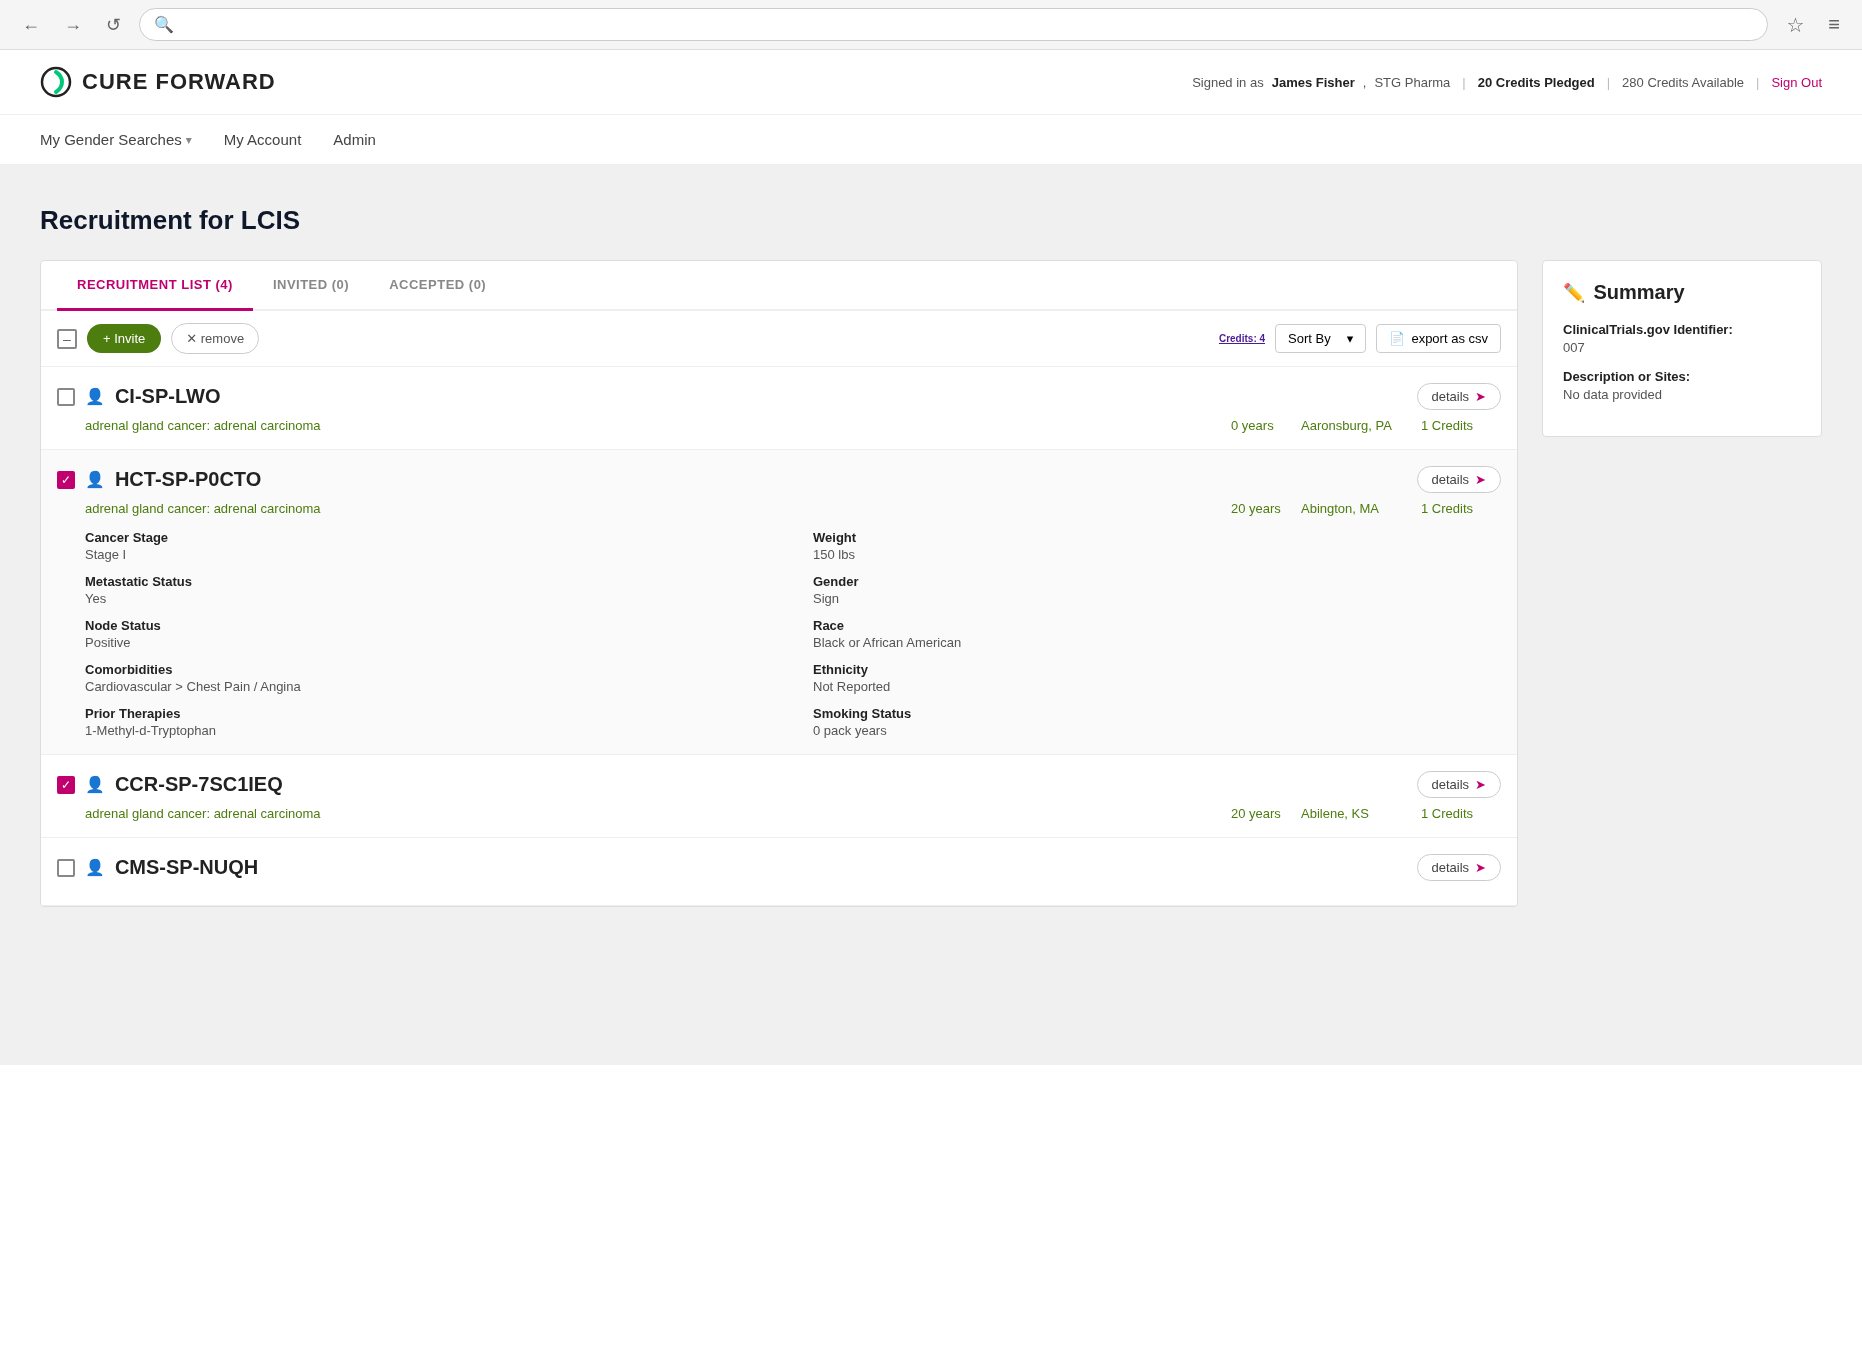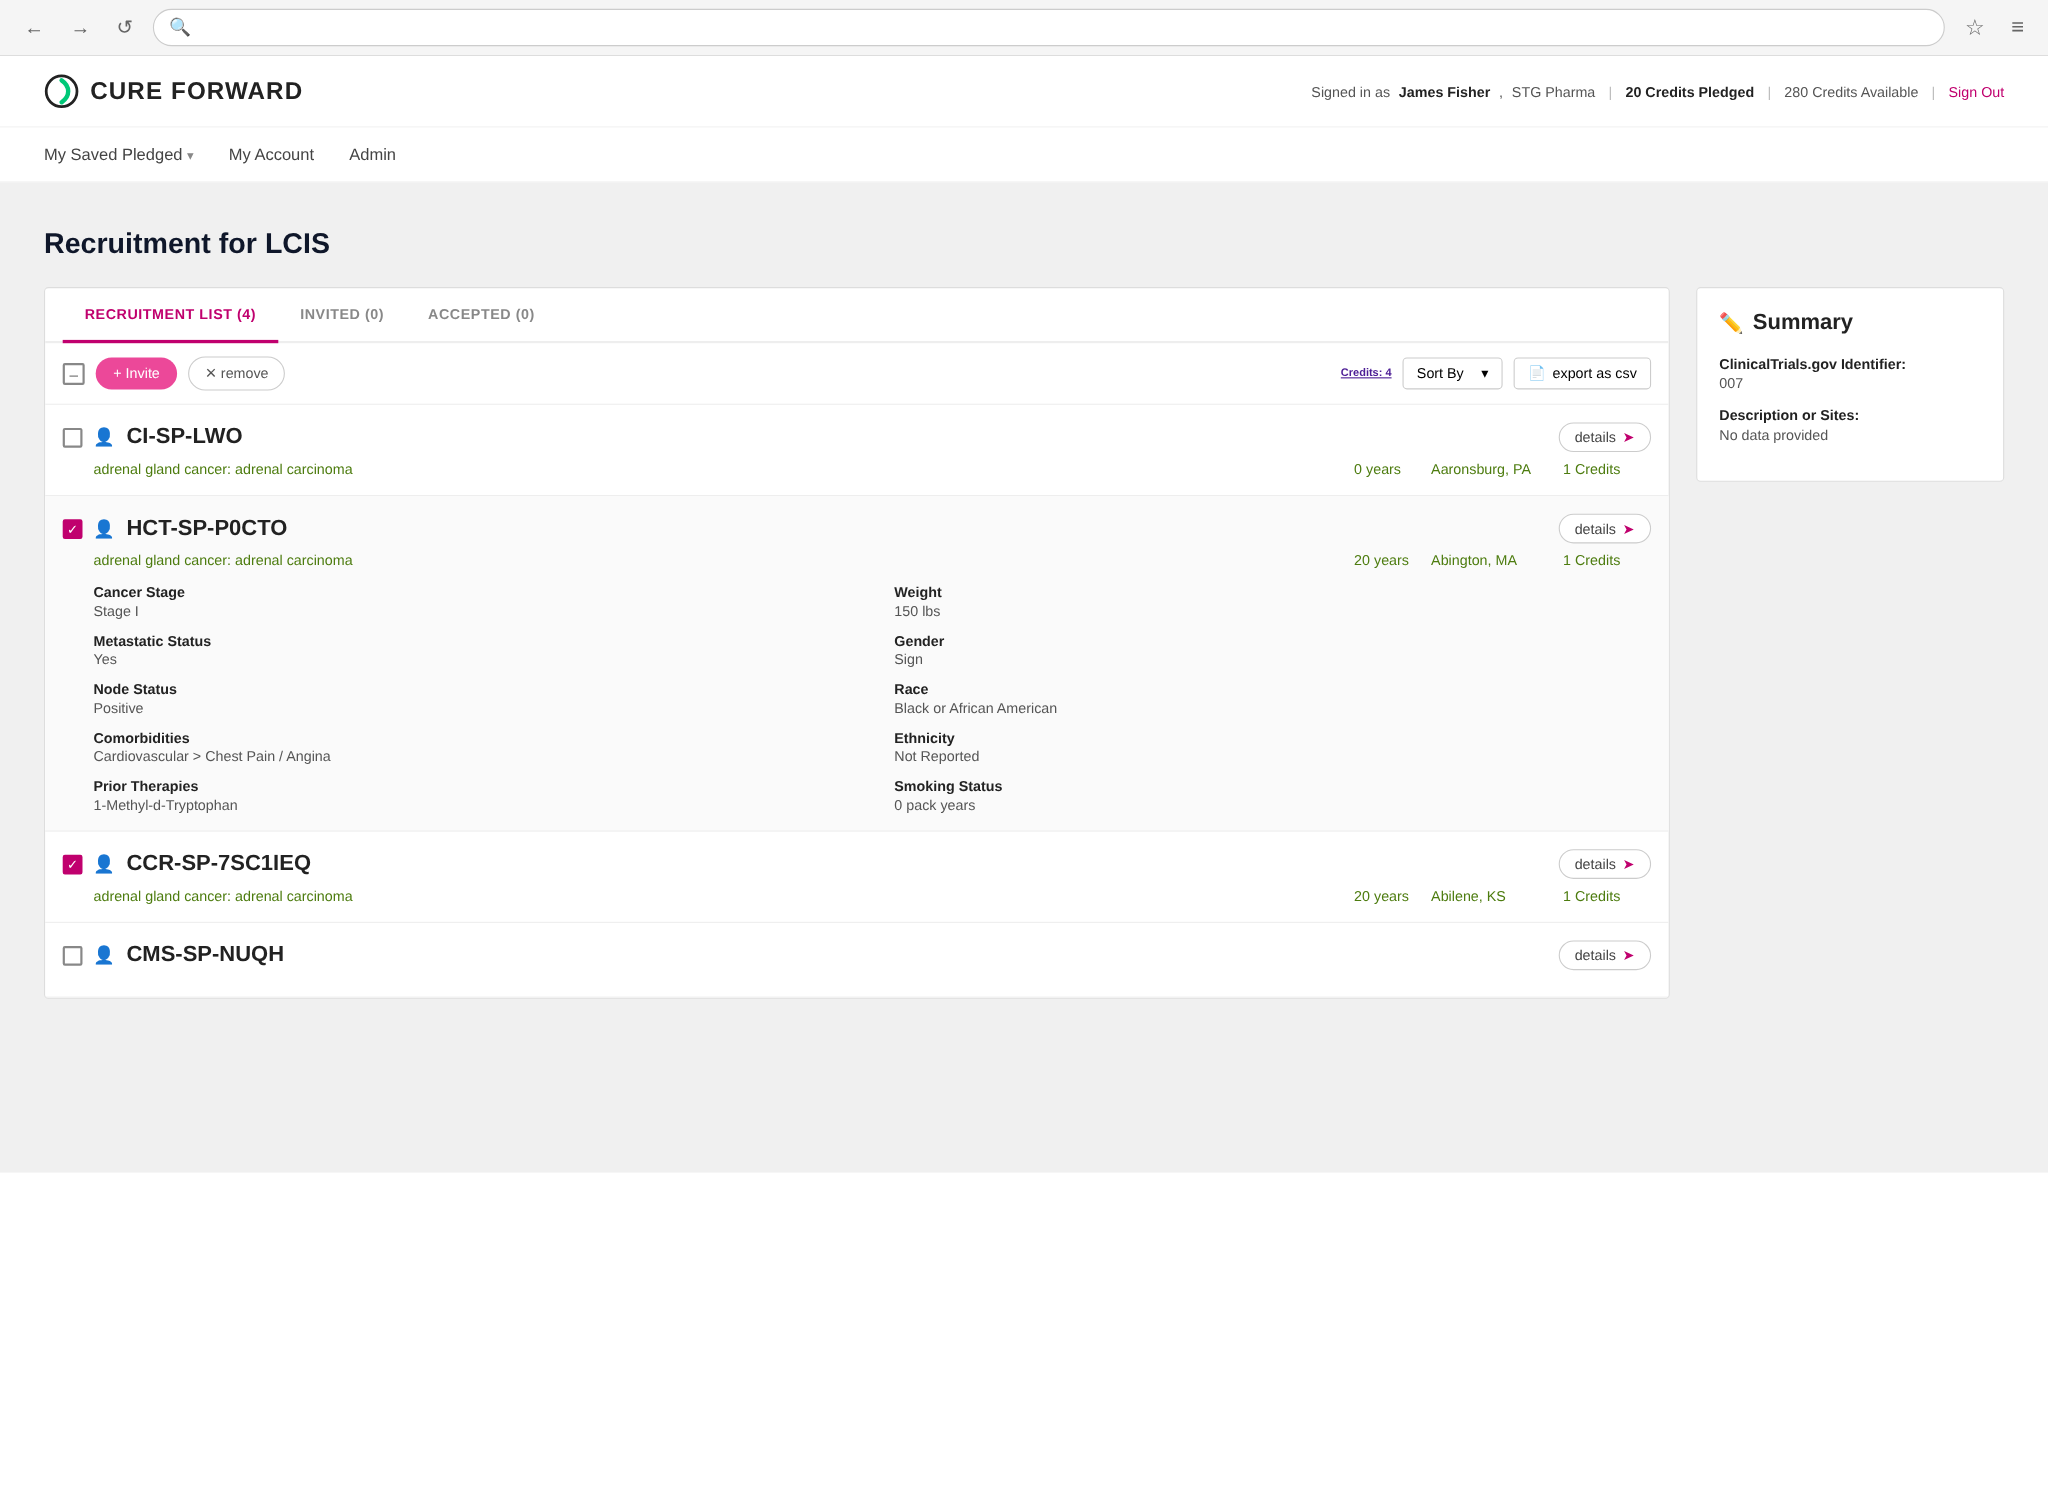--- a/index.html
+++ b/index.html
@@ -165,21 +165,21 @@
       border: 2px solid #888;
       border-radius: 2px;
       display: flex;
       align-items: center;
       justify-content: center;
       cursor: pointer;
       color: #666;
       font-size: 14px;
     }
     .btn-invite {
-      background: #ec4899;
+      background: #4d7c0f;
       color: white;
       border: none;
       border-radius: 20px;
       padding: 7px 16px;
       font-size: 13px;
       cursor: pointer;
       display: flex;
       align-items: center;
       gap: 6px;
     }
@@ -373,21 +373,21 @@
       <span class="credits-pledged bold">20 Credits Pledged</span>
       <span class="separator">|</span>
       <span>280 Credits Available</span>
       <span class="separator">|</span>
       <a class="sign-out">Sign Out</a>
     </div>
   </div>
 
   <div class="site-nav">
     <div class="nav-item">
-      <span>My Saved Pledged</span>
+      <span>My Gender Searches</span>
       <span class="nav-chevron">▾</span>
     </div>
     <div class="nav-item">
       <span>My Account</span>
     </div>
     <div class="nav-item">
       <span>Admin</span>
     </div>
   </div>
 

